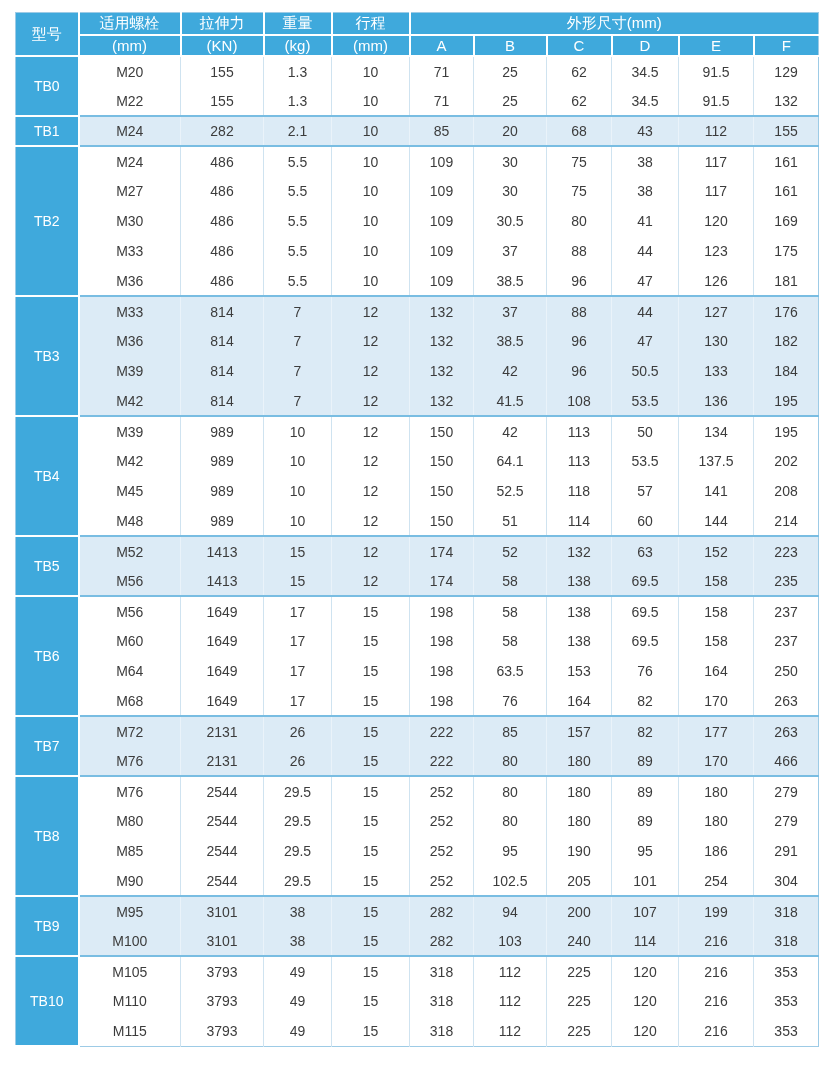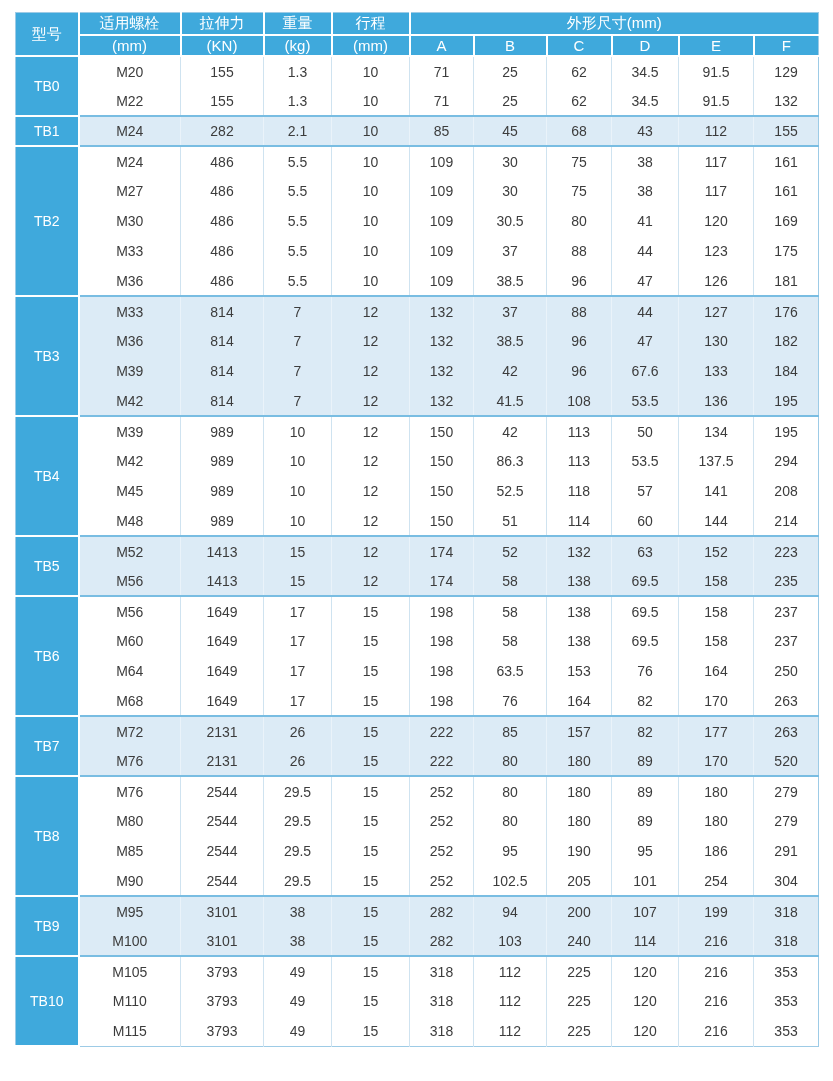--- a/index.html
+++ b/index.html
@@ -138,21 +138,21 @@
           <td class="value-cell">91.5</td>
           <td class="value-cell">132</td>
         </tr>
         <tr class="light group-start">
           <td class="model-cell" rowspan="1">TB1</td>
           <td class="value-cell">M24</td>
           <td class="value-cell">282</td>
           <td class="value-cell">2.1</td>
           <td class="value-cell">10</td>
           <td class="value-cell">85</td>
-          <td class="value-cell">45</td>
+          <td class="value-cell">20</td>
           <td class="value-cell">68</td>
           <td class="value-cell">43</td>
           <td class="value-cell">112</td>
           <td class="value-cell">155</td>
         </tr>
         <tr class="white group-start">
           <td class="model-cell" rowspan="5">TB2</td>
           <td class="value-cell">M24</td>
           <td class="value-cell">486</td>
           <td class="value-cell">5.5</td>
@@ -238,21 +238,21 @@
           <td class="value-cell">182</td>
         </tr>
         <tr class="light">
           <td class="value-cell">M39</td>
           <td class="value-cell">814</td>
           <td class="value-cell">7</td>
           <td class="value-cell">12</td>
           <td class="value-cell">132</td>
           <td class="value-cell">42</td>
           <td class="value-cell">96</td>
-          <td class="value-cell">67.6</td>
+          <td class="value-cell">50.5</td>
           <td class="value-cell">133</td>
           <td class="value-cell">184</td>
         </tr>
         <tr class="light">
           <td class="value-cell">M42</td>
           <td class="value-cell">814</td>
           <td class="value-cell">7</td>
           <td class="value-cell">12</td>
           <td class="value-cell">132</td>
           <td class="value-cell">41.5</td>
@@ -273,25 +273,25 @@
           <td class="value-cell">50</td>
           <td class="value-cell">134</td>
           <td class="value-cell">195</td>
         </tr>
         <tr class="white">
           <td class="value-cell">M42</td>
           <td class="value-cell">989</td>
           <td class="value-cell">10</td>
           <td class="value-cell">12</td>
           <td class="value-cell">150</td>
-          <td class="value-cell">86.3</td>
+          <td class="value-cell">64.1</td>
           <td class="value-cell">113</td>
           <td class="value-cell">53.5</td>
           <td class="value-cell">137.5</td>
-          <td class="value-cell">294</td>
+          <td class="value-cell">202</td>
         </tr>
         <tr class="white">
           <td class="value-cell">M45</td>
           <td class="value-cell">989</td>
           <td class="value-cell">10</td>
           <td class="value-cell">12</td>
           <td class="value-cell">150</td>
           <td class="value-cell">52.5</td>
           <td class="value-cell">118</td>
           <td class="value-cell">57</td>
@@ -400,21 +400,21 @@
         <tr class="light">
           <td class="value-cell">M76</td>
           <td class="value-cell">2131</td>
           <td class="value-cell">26</td>
           <td class="value-cell">15</td>
           <td class="value-cell">222</td>
           <td class="value-cell">80</td>
           <td class="value-cell">180</td>
           <td class="value-cell">89</td>
           <td class="value-cell">170</td>
-          <td class="value-cell">520</td>
+          <td class="value-cell">466</td>
         </tr>
         <tr class="white group-start">
           <td class="model-cell" rowspan="4">TB8</td>
           <td class="value-cell">M76</td>
           <td class="value-cell">2544</td>
           <td class="value-cell">29.5</td>
           <td class="value-cell">15</td>
           <td class="value-cell">252</td>
           <td class="value-cell">80</td>
           <td class="value-cell">180</td>

